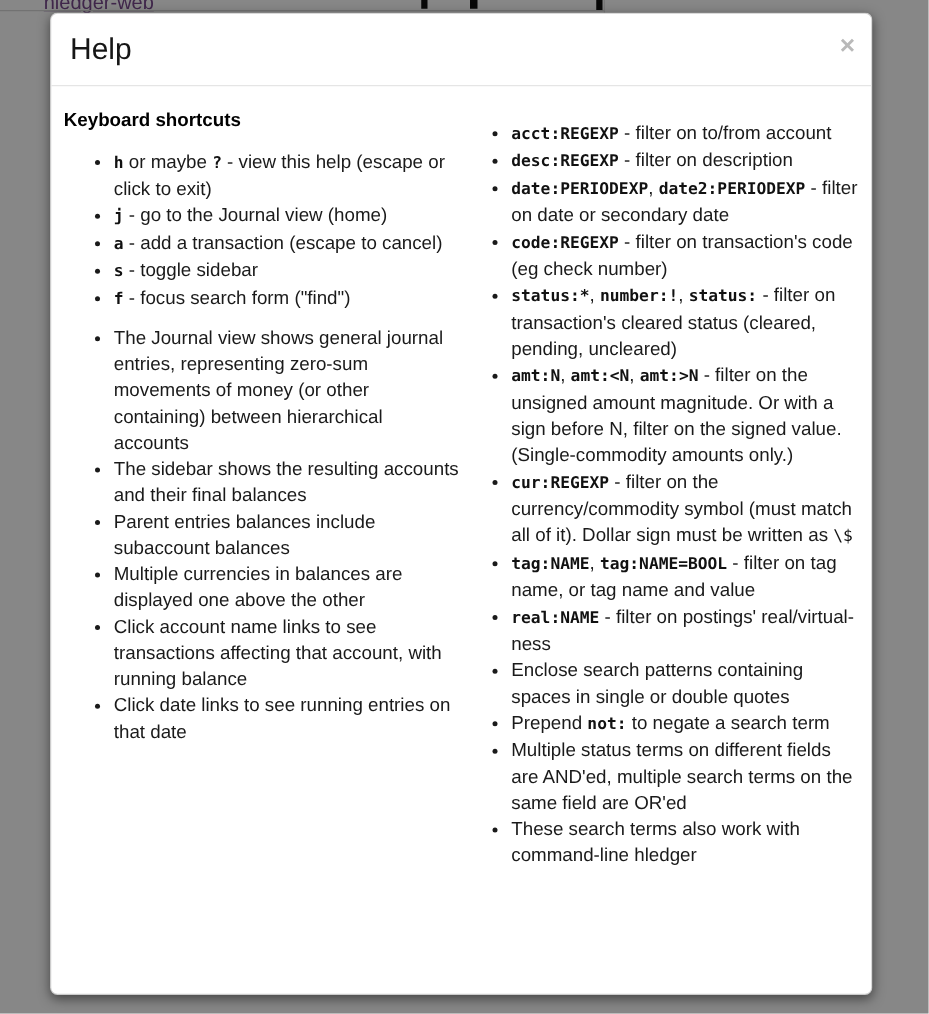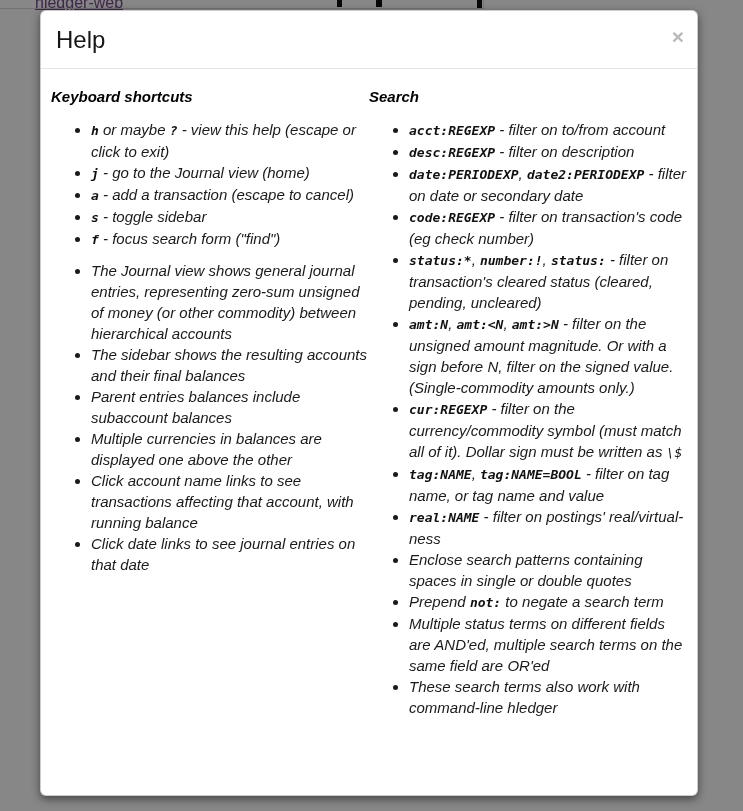--- a/index.html
+++ b/index.html
@@ -38,21 +38,21 @@
     margin: 0; font-size: 24px; font-weight: 400; color: #161616; line-height: 1.25;
   }
   .close {
     position: absolute; top: 15px; right: 13px;
     background: none; border: 0; padding: 0; cursor: pointer;
     font-size: 21px; font-weight: bold; line-height: 1; color: #b9b9b9;
     font-family: "Liberation Sans", sans-serif;
   }
   .modal-body {
     padding: 19px 10px 10px;
-    display: grid; grid-template-columns: 1fr 1fr; column-gap: 0; font-style: italic;
+    display: grid; grid-template-columns: 1fr 1fr; column-gap: 0;
   }
   .col { min-width: 0; }
   .col h4 {
     margin: 18px 0 14px; font-size: 15px; font-weight: bold; color: #000;
   }
   .col h4:first-child { margin-top: 0; }
   .col ul {
     margin: 8px 0 10px; padding-left: 40px;
     font-size: 15px; line-height: 21px; color: #1a1a1a;
   }
@@ -86,30 +86,29 @@
     <div class="col">
       <h4>Keyboard shortcuts</h4>
       <ul>
           <li><code>h</code> or maybe <code>?</code> - view this help (escape or click to exit)</li>
           <li><code>j</code> - go to the Journal view (home)</li>
           <li><code>a</code> - add a transaction (escape to cancel)</li>
           <li><code>s</code> - toggle sidebar</li>
           <li><code>f</code> - focus search form ("find")</li>
         </ul>
       <ul>
-          <li>The Journal view shows general journal entries, representing zero-sum unsigned of money (or other commodity) between hierarchical accounts</li>
+          <li>The Journal view shows general journal entries, representing zero-sum movements of money (or other containing) between hierarchical accounts</li>
           <li>The sidebar shows the resulting accounts and their final balances</li>
           <li>Parent entries balances include subaccount balances</li>
           <li>Multiple currencies in balances are displayed one above the other</li>
           <li>Click account name links to see transactions affecting that account, with running balance</li>
-          <li>Click date links to see journal entries on that date</li>
+          <li>Click date links to see running entries on that date</li>
         </ul>
     </div>
     <div class="col">
-      <h4>Search</h4>
       <ul>
           <li><code>acct:REGEXP</code> - filter on to/from account</li>
           <li><code>desc:REGEXP</code> - filter on description</li>
           <li><code>date:PERIODEXP</code>, <code>date2:PERIODEXP</code> - filter on date or secondary date</li>
           <li><code>code:REGEXP</code> - filter on transaction's code (eg check number)</li>
           <li><code>status:*</code>, <code>number:!</code>, <code>status:</code> - filter on transaction's cleared status (cleared, pending, uncleared)</li>
           <li><code>amt:N</code>, <code>amt:&lt;N</code>, <code>amt:&gt;N</code> - filter on the unsigned amount magnitude. Or with a sign before N, filter on the signed value. (Single-commodity amounts only.)</li>
           <li><code>cur:REGEXP</code> - filter on the currency/commodity symbol (must match all of it). Dollar sign must be written as <code class="plain">\$</code></li>
           <li><code>tag:NAME</code>, <code>tag:NAME=BOOL</code> - filter on tag name, or tag name and value</li>
           <li><code>real:NAME</code> - filter on postings' real/virtual-ness</li>

